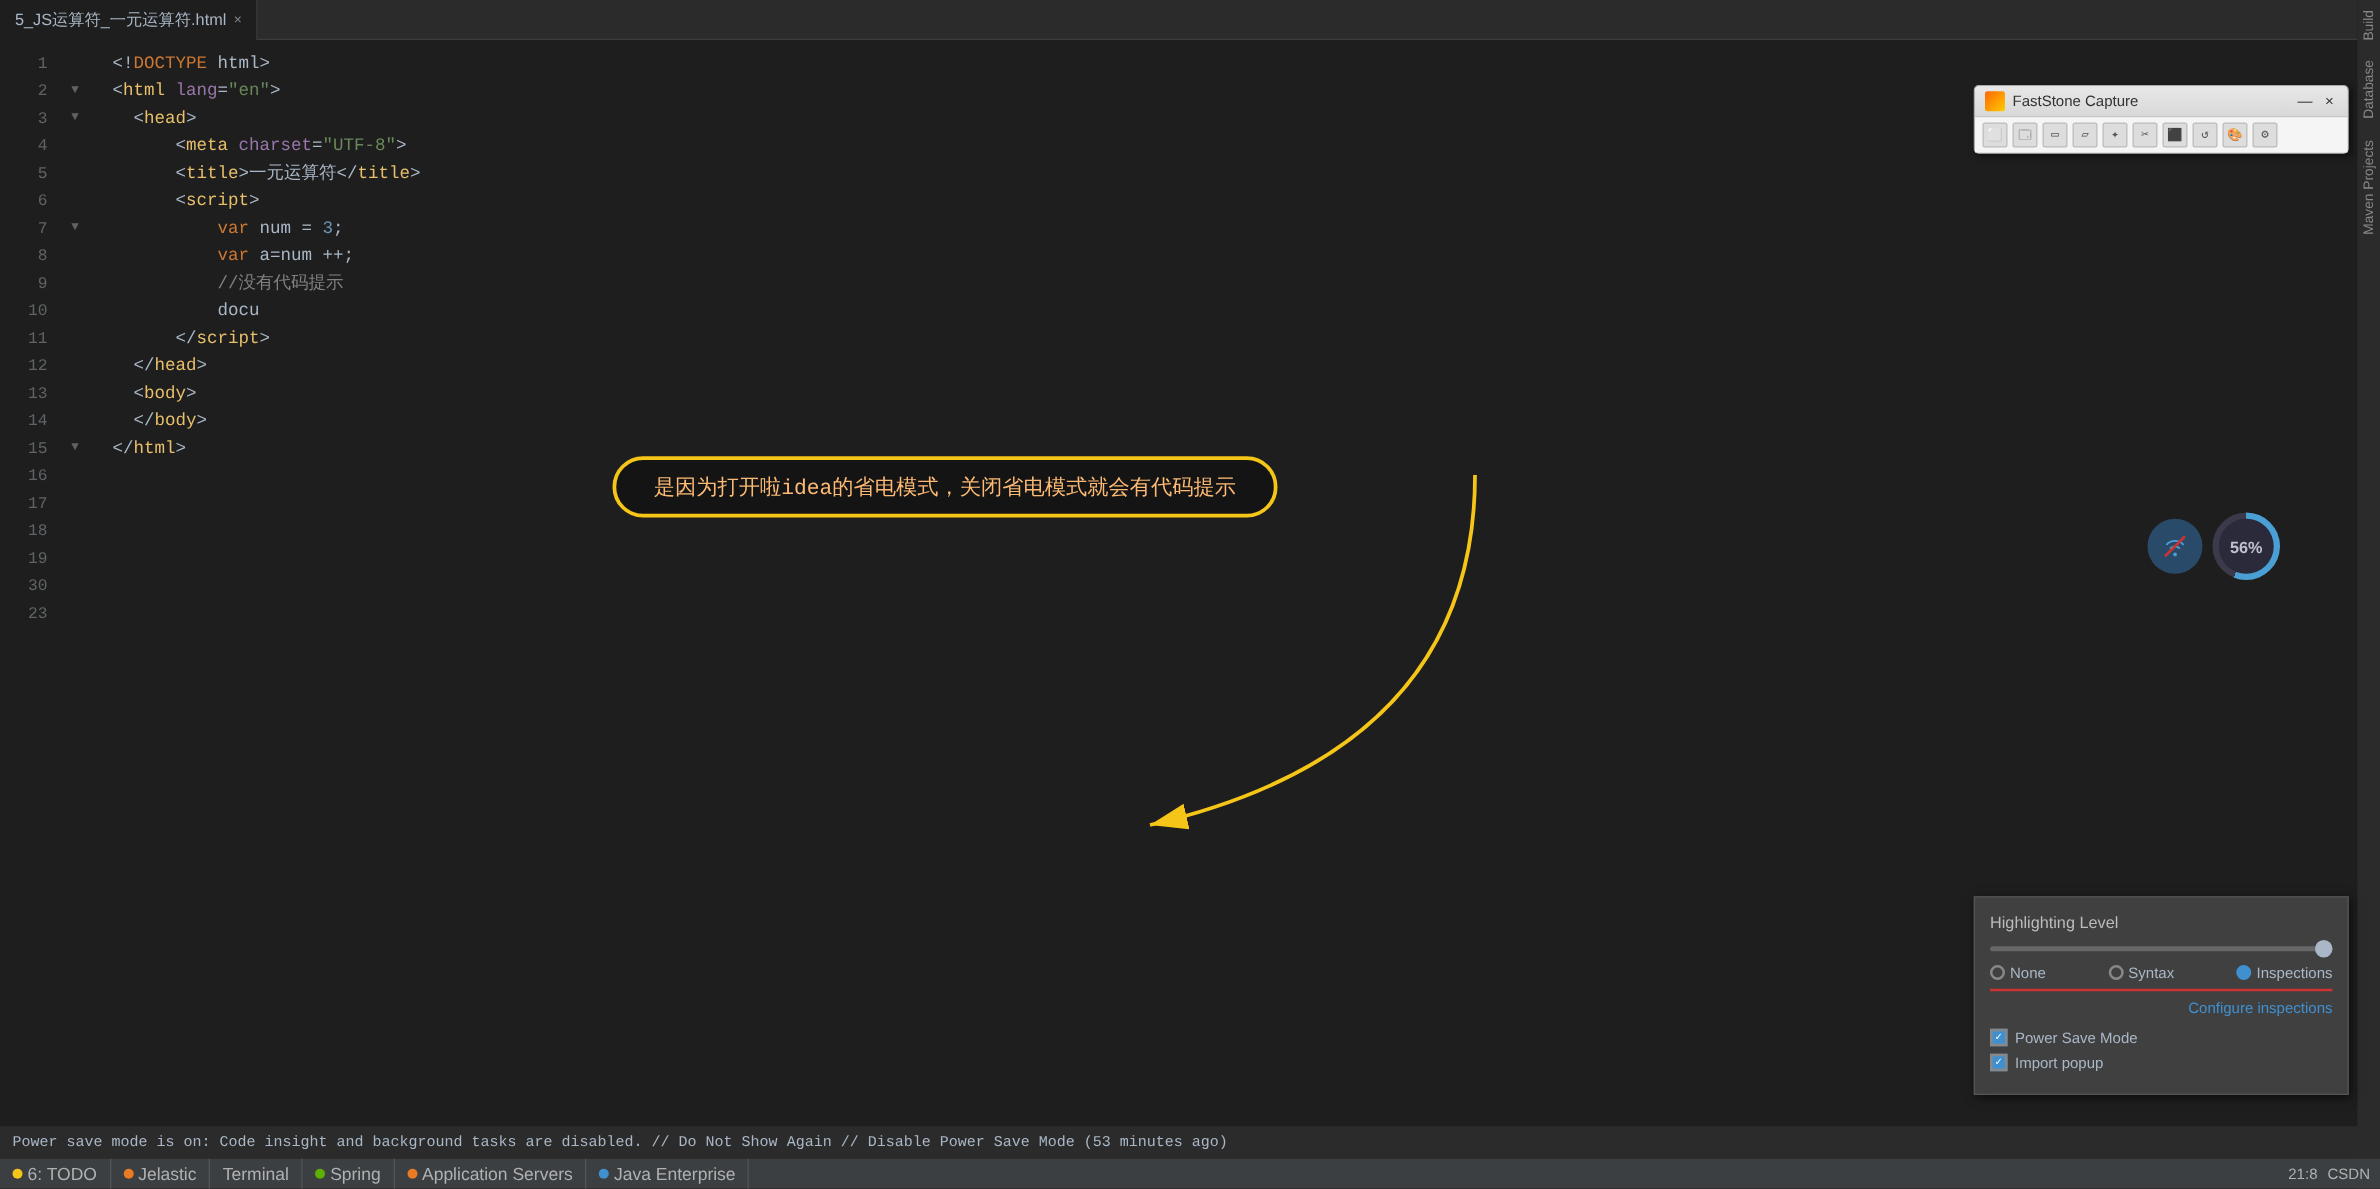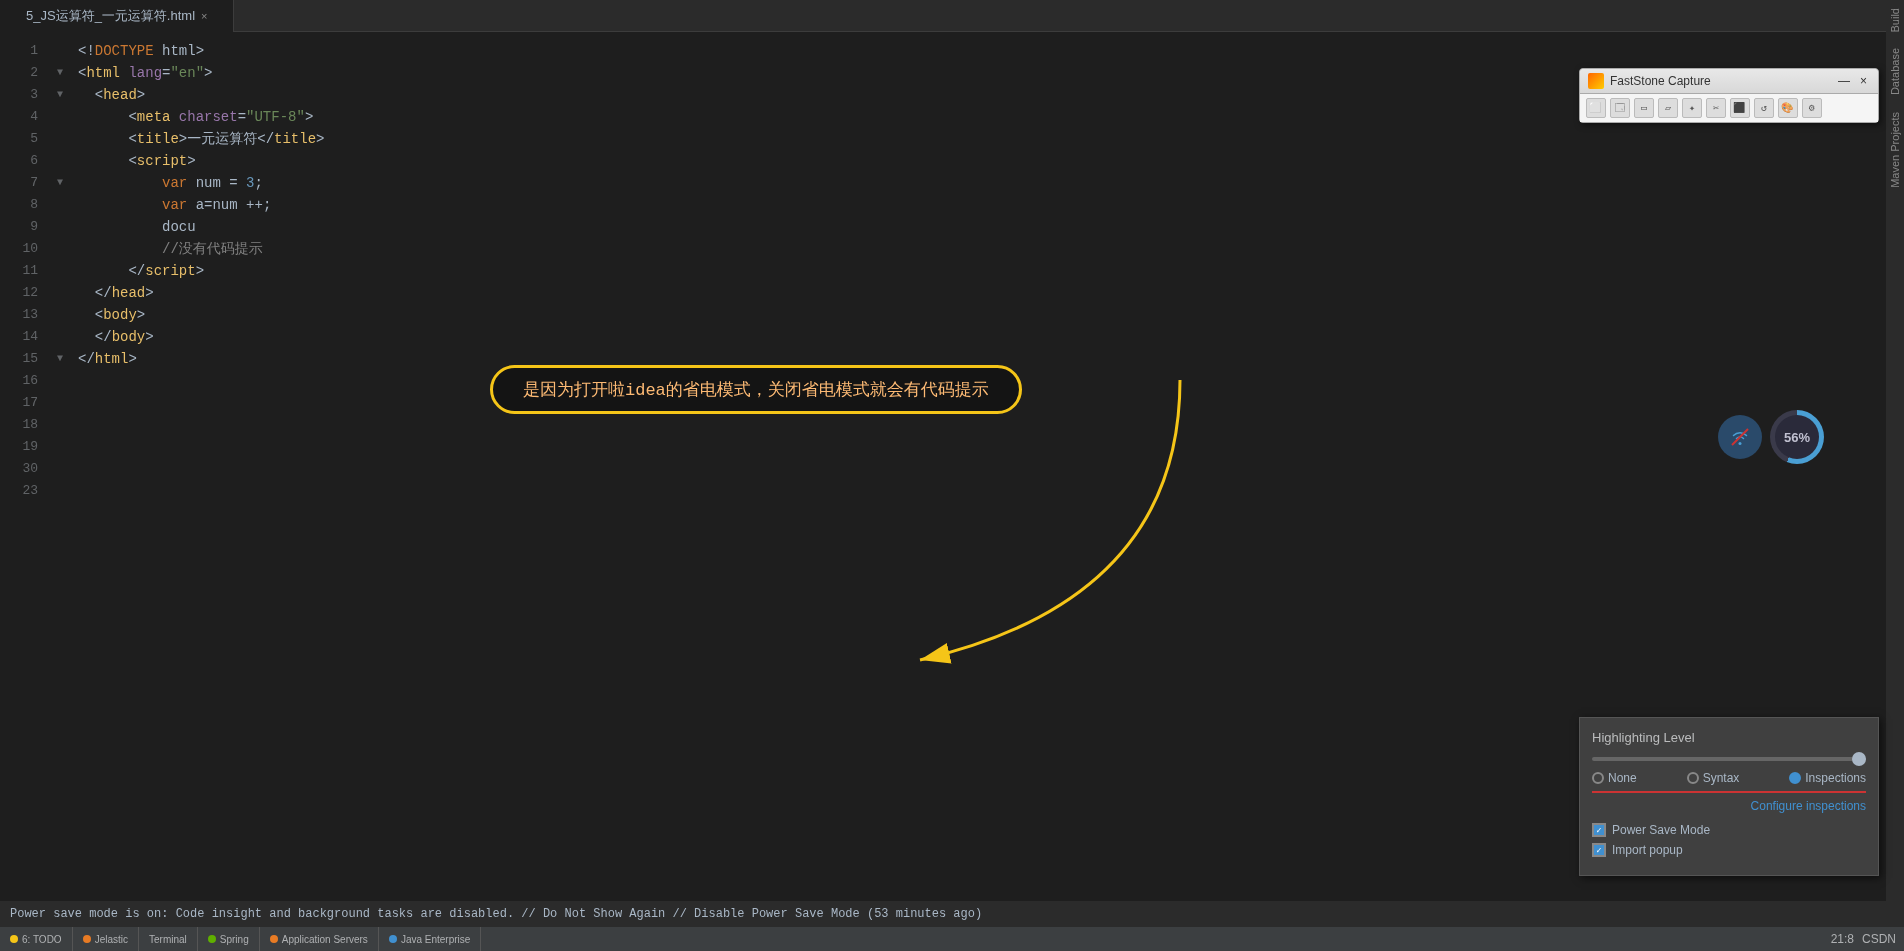--- a/index.html
+++ b/index.html
@@ -25,21 +25,21 @@
     #tab-bar {
       background: #2b2b2b;
       height: 32px;
       display: flex;
       align-items: center;
       border-bottom: 1px solid #3c3c3c;
     }
     .tab {
       display: flex;
       align-items: center;
-      padding: 0 26px;
+      padding: 0 12px;
       height: 32px;
       background: #1e1e1e;
       color: #a9b7c6;
       font-size: 13px;
       font-family: Arial, sans-serif;
       border-right: 1px solid #3c3c3c;
       gap: 6px;
     }
     .tab-close {
       color: #888;
@@ -73,20 +73,21 @@
       flex: 1;
       padding: 8px 0 8px 8px;
       overflow: hidden;
     }
     .code-line {
       font-size: 14px;
       line-height: 22px;
       white-space: pre;
       color: #a9b7c6;
       font-family: 'Courier New', Courier, monospace;
+      margin-left: 12px;
     }
     .kw { color: #cc7832; }
     .tag { color: #e8bf6a; }
     .attr { color: #9876aa; }
     .val { color: #6a8759; }
     .cmt { color: #808080; }
     .num { color: #6897bb; }
     .var-name { color: #a9b7c6; }
     .punct { color: #a9b7c6; }
 
@@ -115,21 +116,21 @@
       align-items: center;
       gap: 0;
       z-index: 10;
     }
     .status-item {
       display: flex;
       align-items: center;
       padding: 0 10px;
       height: 24px;
       color: #afb1b3;
-      font-size: 10px;
+      font-size: 14px;
       font-family: Arial, sans-serif;
       gap: 4px;
       border-right: 1px solid #555;
     }
     .status-dot {
       width: 8px; height: 8px; border-radius: 50%;
       display: inline-block;
     }
     .dot-yellow { background: #f5c518; }
     .dot-orange { background: #e87b24; }
@@ -486,22 +487,22 @@
       <div class="code-line"><span class="punct">&lt;</span><span class="tag">html</span> <span class="attr">lang</span><span class="punct">=</span><span class="val">"en"</span><span class="punct">&gt;</span></div>
       <div class="code-line">  <span class="punct">&lt;</span><span class="tag">head</span><span class="punct">&gt;</span></div>
       <div class="code-line">      <span class="punct">&lt;</span><span class="tag">meta</span> <span class="attr">charset</span><span class="punct">=</span><span class="val">"UTF-8"</span><span class="punct">&gt;</span></div>
       <div class="code-line">      <span class="punct">&lt;</span><span class="tag">title</span><span class="punct">&gt;</span><span class="var-name">一元运算符</span><span class="punct">&lt;/</span><span class="tag">title</span><span class="punct">&gt;</span></div>
       <div class="code-line"></div>
       <div class="code-line">      <span class="punct">&lt;</span><span class="tag">script</span><span class="punct">&gt;</span></div>
       <div class="code-line"></div>
       <div class="code-line">          <span class="kw">var</span> <span class="var-name">num</span> <span class="punct">=</span> <span class="num">3</span><span class="punct">;</span></div>
       <div class="code-line">          <span class="kw">var</span> <span class="var-name">a</span><span class="punct">=</span><span class="var-name">num</span> <span class="punct">++;</span></div>
       <div class="code-line"></div>
+      <div class="code-line">          <span class="cmt">//没有代码提示</span></div>
       <div class="code-line">          <span class="var-name">docu</span></div>
-      <div class="code-line">          <span class="cmt">//没有代码提示</span></div>
       <div class="code-line"></div>
       <div class="code-line">      <span class="punct">&lt;/</span><span class="tag">script</span><span class="punct">&gt;</span></div>
       <div class="code-line"></div>
       <div class="code-line">  <span class="punct">&lt;/</span><span class="tag">head</span><span class="punct">&gt;</span></div>
       <div class="code-line">  <span class="punct">&lt;</span><span class="tag">body</span><span class="punct">&gt;</span></div>
       <div class="code-line"></div>
       <div class="code-line">  <span class="punct">&lt;/</span><span class="tag">body</span><span class="punct">&gt;</span></div>
       <div class="code-line"><span class="punct">&lt;/</span><span class="tag">html</span><span class="punct">&gt;</span></div>
     </div>
   </div>

